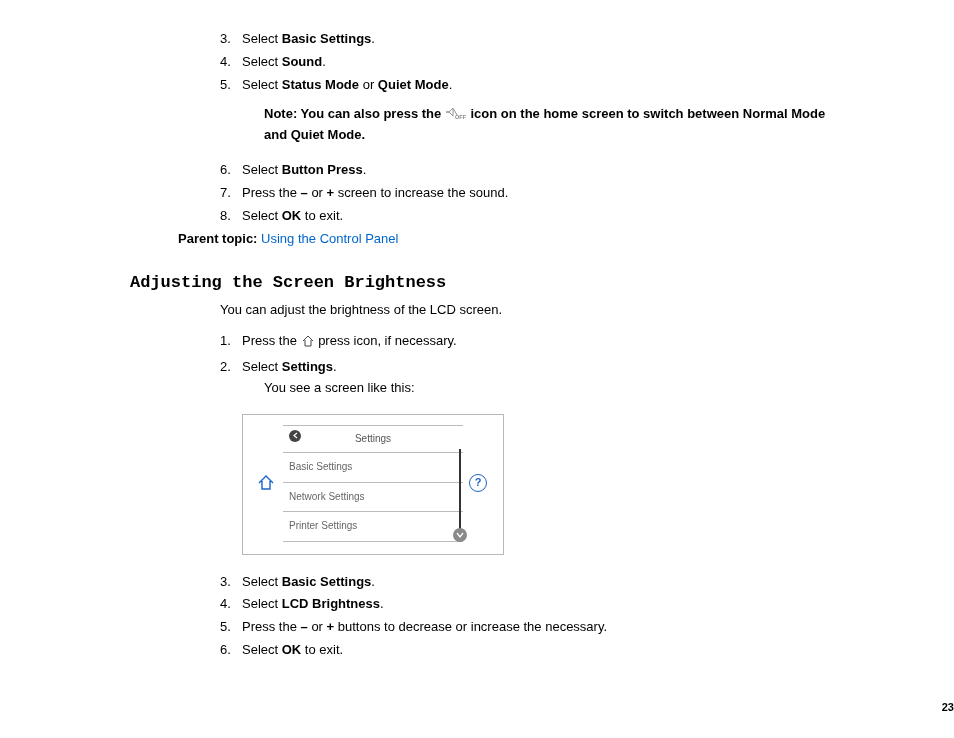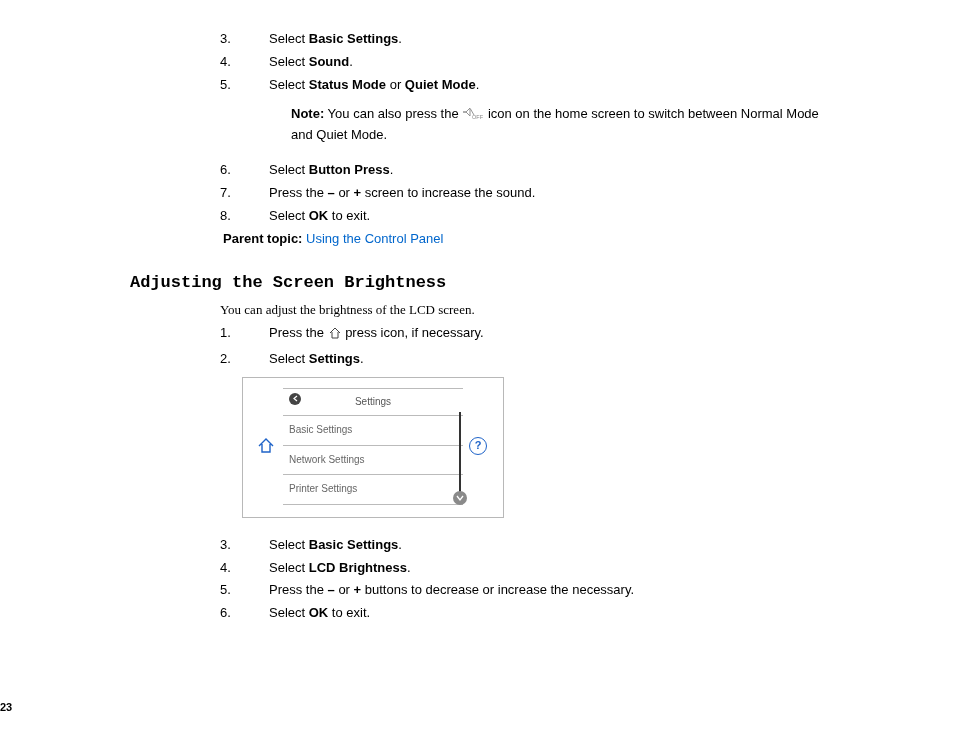--- a/index.html
+++ b/index.html
@@ -31,43 +31,42 @@
     display: flex;
     margin-bottom: 4px;
   }
   .ol-num {
     width: 22px;
     flex: 0 0 22px;
     text-align: left;
   }
   .ol-text {
     flex: 1 1 auto;
-    margin-left: 27px;
   }
   .note-block {
     margin: 10px 0 12px 22px;
+    font-weight: bold;
   }
   a.link {
     color: #0066cc;
     text-decoration: none;
   }
   .parent-topic {
     margin-top: 4px;
-    margin-left: 93px;
+    margin-left: 48px;
   }
   h2.section {
     font-size: 17px;
     font-weight: bold;
     margin: 22px 0 6px 0;
     font-family: Liberation Mono, monospace;
   }
   .para-indent {
     margin-left: 90px;
-    margin-bottom: 4px;
-    font-family: Liberation Serif, serif;
+    margin-bottom: 12px;
   }
   .sub-indent {
     margin-left: 22px;
     margin-top: 2px;
     margin-bottom: 8px;
   }
   .inline-icon {
     display: inline-block;
     vertical-align: -3px;
   }
@@ -161,21 +160,21 @@
     font-size: 9px;
     display: flex;
     align-items: center;
     justify-content: center;
   }
   .pagenum {
     position: absolute;
     left: 0;
     width: 954px;
     bottom: 22px;
-    text-align: left;
+    text-align: right;
     font-size: 11px;
     font-weight: bold;
   }
 </style>
 </head>
 <body>
 
 <div class="page">
   <div class="content">
 
@@ -249,20 +248,21 @@
             <svg width="14" height="13" viewBox="0 0 14 13">
               <path d="M2 6 L7 1 L12 6 M4 5 L4 11 L10 11 L10 5" fill="none" stroke="#444" stroke-width="1"></path>
             </svg>
           </span><span> press icon, if necessary.</span>
         </div>
       </div>
       <div class="ol-item">
         <div class="ol-num">2.</div>
         <div class="ol-text">
           <span>Select </span><b>Settings</b><span>.</span>
+          <div class="sub-indent">You see a screen like this:</div>
         </div>
       </div>
     </div>
 
     <div class="settings-fig">
       <div class="settings-grid">
         <div class="side-icon home-outline">
           <svg width="18" height="18" viewBox="0 0 18 18">
             <path d="M2 9 L9 2 L16 9 M5 7 L5 15 L13 15 L13 7" fill="none" stroke="#1e63c8" stroke-width="1.4"></path>
           </svg>

